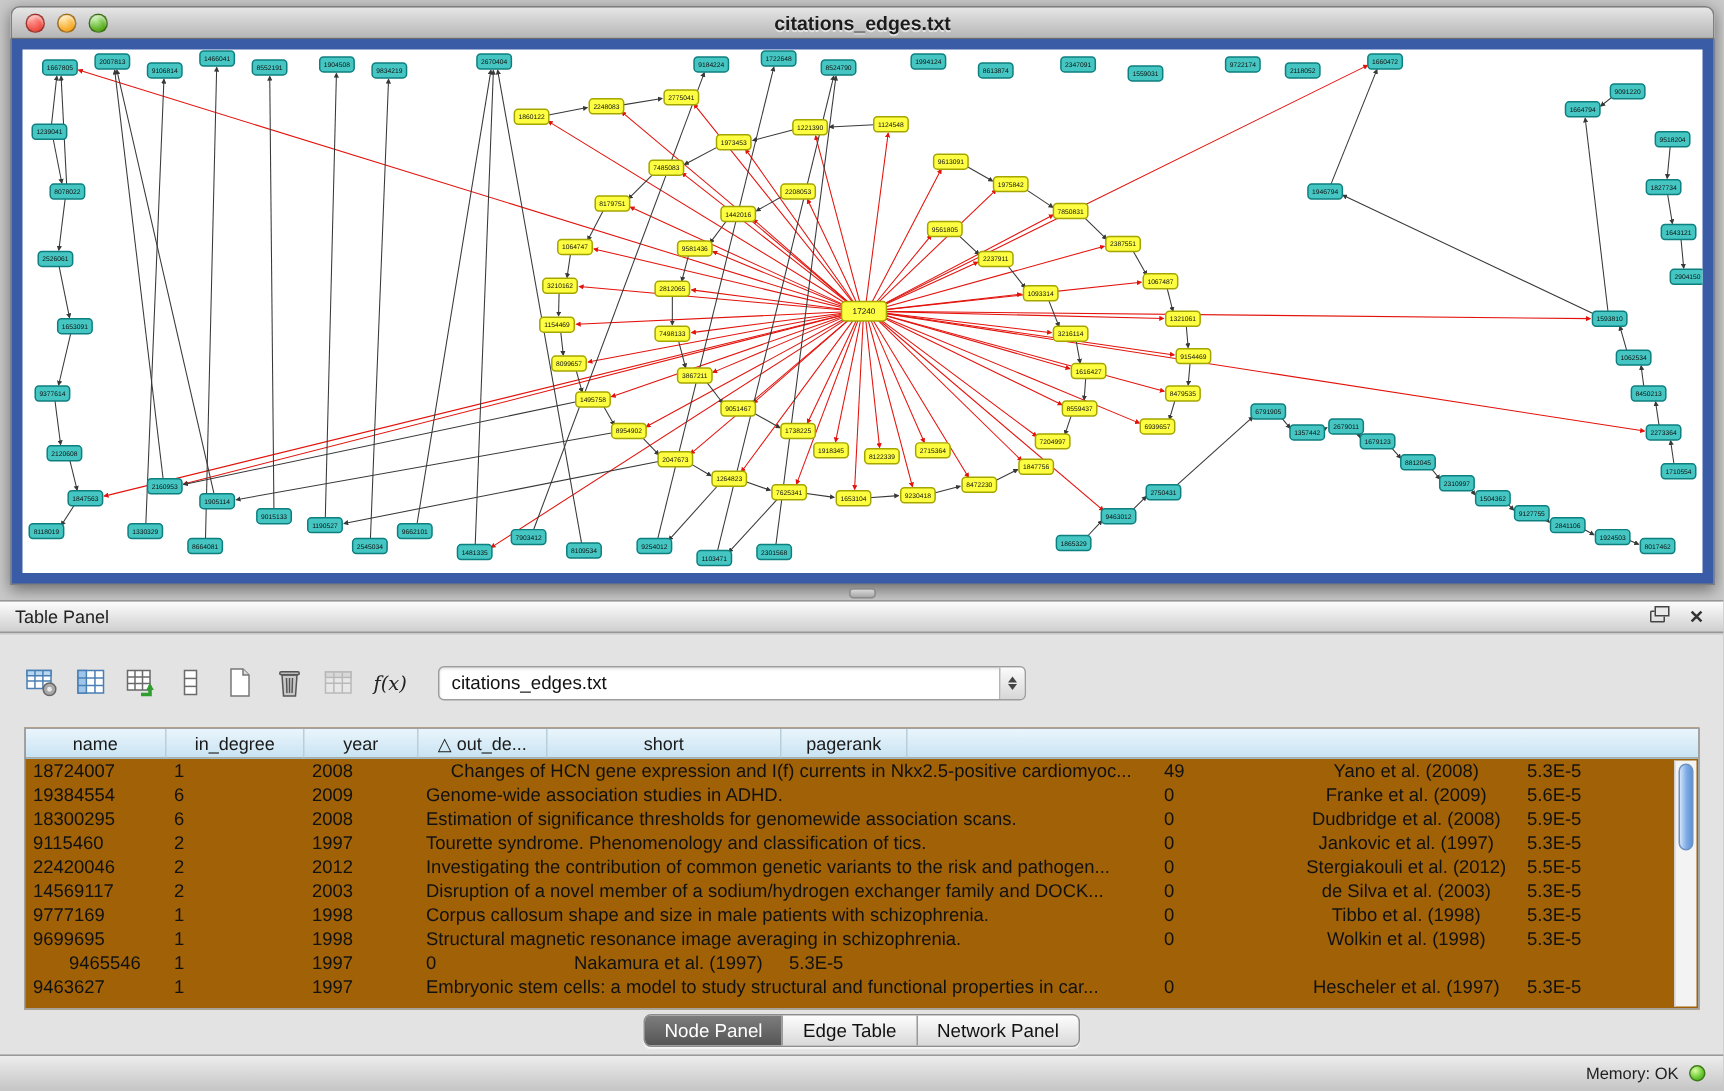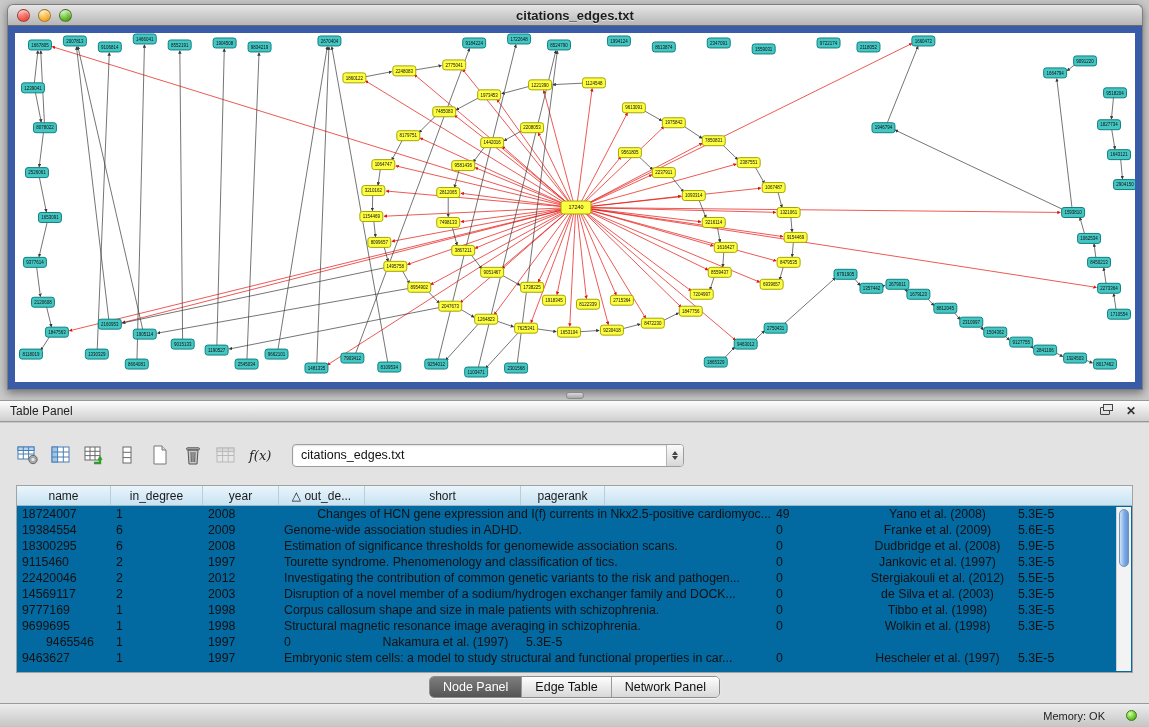--- a/index.html
+++ b/index.html
@@ -50,21 +50,21 @@
   .combo { margin-left:14px; width:392px; height:23px; background:#fff; border:1px solid #9d9d9d; border-radius:4px;
     display:flex; align-items:center; overflow:hidden; box-shadow:inset 0 1px 2px rgba(0,0,0,.12); }
   .combo-text { flex:1; font-size:12.5px; color:#111; padding-left:8px; }
   .combo-arrows { width:17px; height:100%; border-left:1px solid #b5b5b5;
     background:linear-gradient(#fbfbfb,#d7d7d7); display:flex; flex-direction:column; align-items:center; justify-content:center; gap:1px; }
   .tri-up { width:0; height:0; border-left:3.5px solid transparent; border-right:3.5px solid transparent; border-bottom:4px solid #444; }
   .tri-down { width:0; height:0; border-left:3.5px solid transparent; border-right:3.5px solid transparent; border-top:4px solid #444; }
 
   
   .table-box { position:absolute; top:62px; left:16px; width:1117px; height:188px;
-    background:#0369a1; border:1px solid #a2a2a2; overflow:hidden; }
+    background:#a16207; border:1px solid #a2a2a2; overflow:hidden; }
   .thead { display:flex; height:20px; background:linear-gradient(#eaf5fc,#c8e3f2);
     border-bottom:1px solid #9db9c9; font-size:12px; color:#1a1a1a; }
   .th { display:flex; align-items:center; justify-content:center; border-right:1px solid #b9cedb;
     white-space:nowrap; overflow:hidden; flex:0 0 auto; }
   .th.filler { flex:1; border-right:none; }
   .tbody { font-size:12.3px; color:#111; }
   .tr { display:flex; height:16px; line-height:16px; }
   .td { flex:0 0 auto; white-space:nowrap; overflow:hidden; padding:0 0 0 5px; }
 
   .vscroll { position:absolute; top:21px; right:1px; bottom:1px; width:15px;
@@ -77,21 +77,21 @@
   .tabs { display:inline-flex; border:1px solid #8d8d8d; border-radius:5px; overflow:hidden;
     box-shadow:0 1px 1px rgba(255,255,255,.7); }
   .tab { padding:2px 13px; font-size:12.5px; height:20px; line-height:16px; color:#111;
     background:linear-gradient(#fefefe,#d8d8d8); border-left:1px solid #9a9a9a; }
   .tab:first-child { border-left:none; }
   .tab.active { background:linear-gradient(#7d7d7d,#555555); color:#fff; }
 
   
   .status-bar { position:absolute; left:0; top:703px; width:1149px; height:24px;
     background:linear-gradient(#ededed,#c5c5c5); border-top:1px solid #9a9a9a;
-    display:flex; align-items:center; justify-content:flex-end; padding-right:12px; gap:21px; }
+    display:flex; align-items:center; justify-content:flex-end; padding-right:12px; gap:7px; }
   .status-bar .mem { font-size:11px; color:#222; }
   .mem-dot { width:11px; height:11px; border-radius:50%; border:1px solid #3d7a17;
     background:radial-gradient(circle at 35% 30%, #d9ff9f, #67c631 60%, #3f9a1d); }
 </style>
 </head>
 <body>
 
 <div class="net-window">
   <div class="titlebar">
     <div class="traffic">
@@ -596,21 +596,21 @@
         <div class="th" style="width: 86px;">△ out_de...</div>
         <div class="th" style="width: 156px;">short</div>
         <div class="th" style="width: 84px;">pagerank</div>
         <div class="th filler"></div>
       </div>
     <div class="tbody" id="tbody">
         <div class="tr">
           <div class="td" style="width: 94px; text-align: left;">18724007</div>
           <div class="td" style="width: 92px; text-align: left;">1</div>
           <div class="td" style="width: 76px; text-align: left;">2008</div>
-          <div class="td" style="width: 492px; text-align: right;">Changes of HCN gene expression and I(f) currents in Nkx2.5-positive cardiomyoc...</div>
+          <div class="td" style="width: 492px; text-align: center;">Changes of HCN gene expression and I(f) currents in Nkx2.5-positive cardiomyoc...</div>
           <div class="td" style="width: 86px; text-align: left;">49</div>
           <div class="td" style="width: 156px; text-align: center;">Yano et al. (2008)</div>
           <div class="td" style="width: 84px; text-align: left;">5.3E-5</div>
         </div>
         <div class="tr">
           <div class="td" style="width: 94px; text-align: left;">19384554</div>
           <div class="td" style="width: 92px; text-align: left;">6</div>
           <div class="td" style="width: 76px; text-align: left;">2009</div>
           <div class="td" style="width: 492px; text-align: left;">Genome-wide association studies in ADHD.</div>
           <div class="td" style="width: 86px; text-align: left;">0</div>

